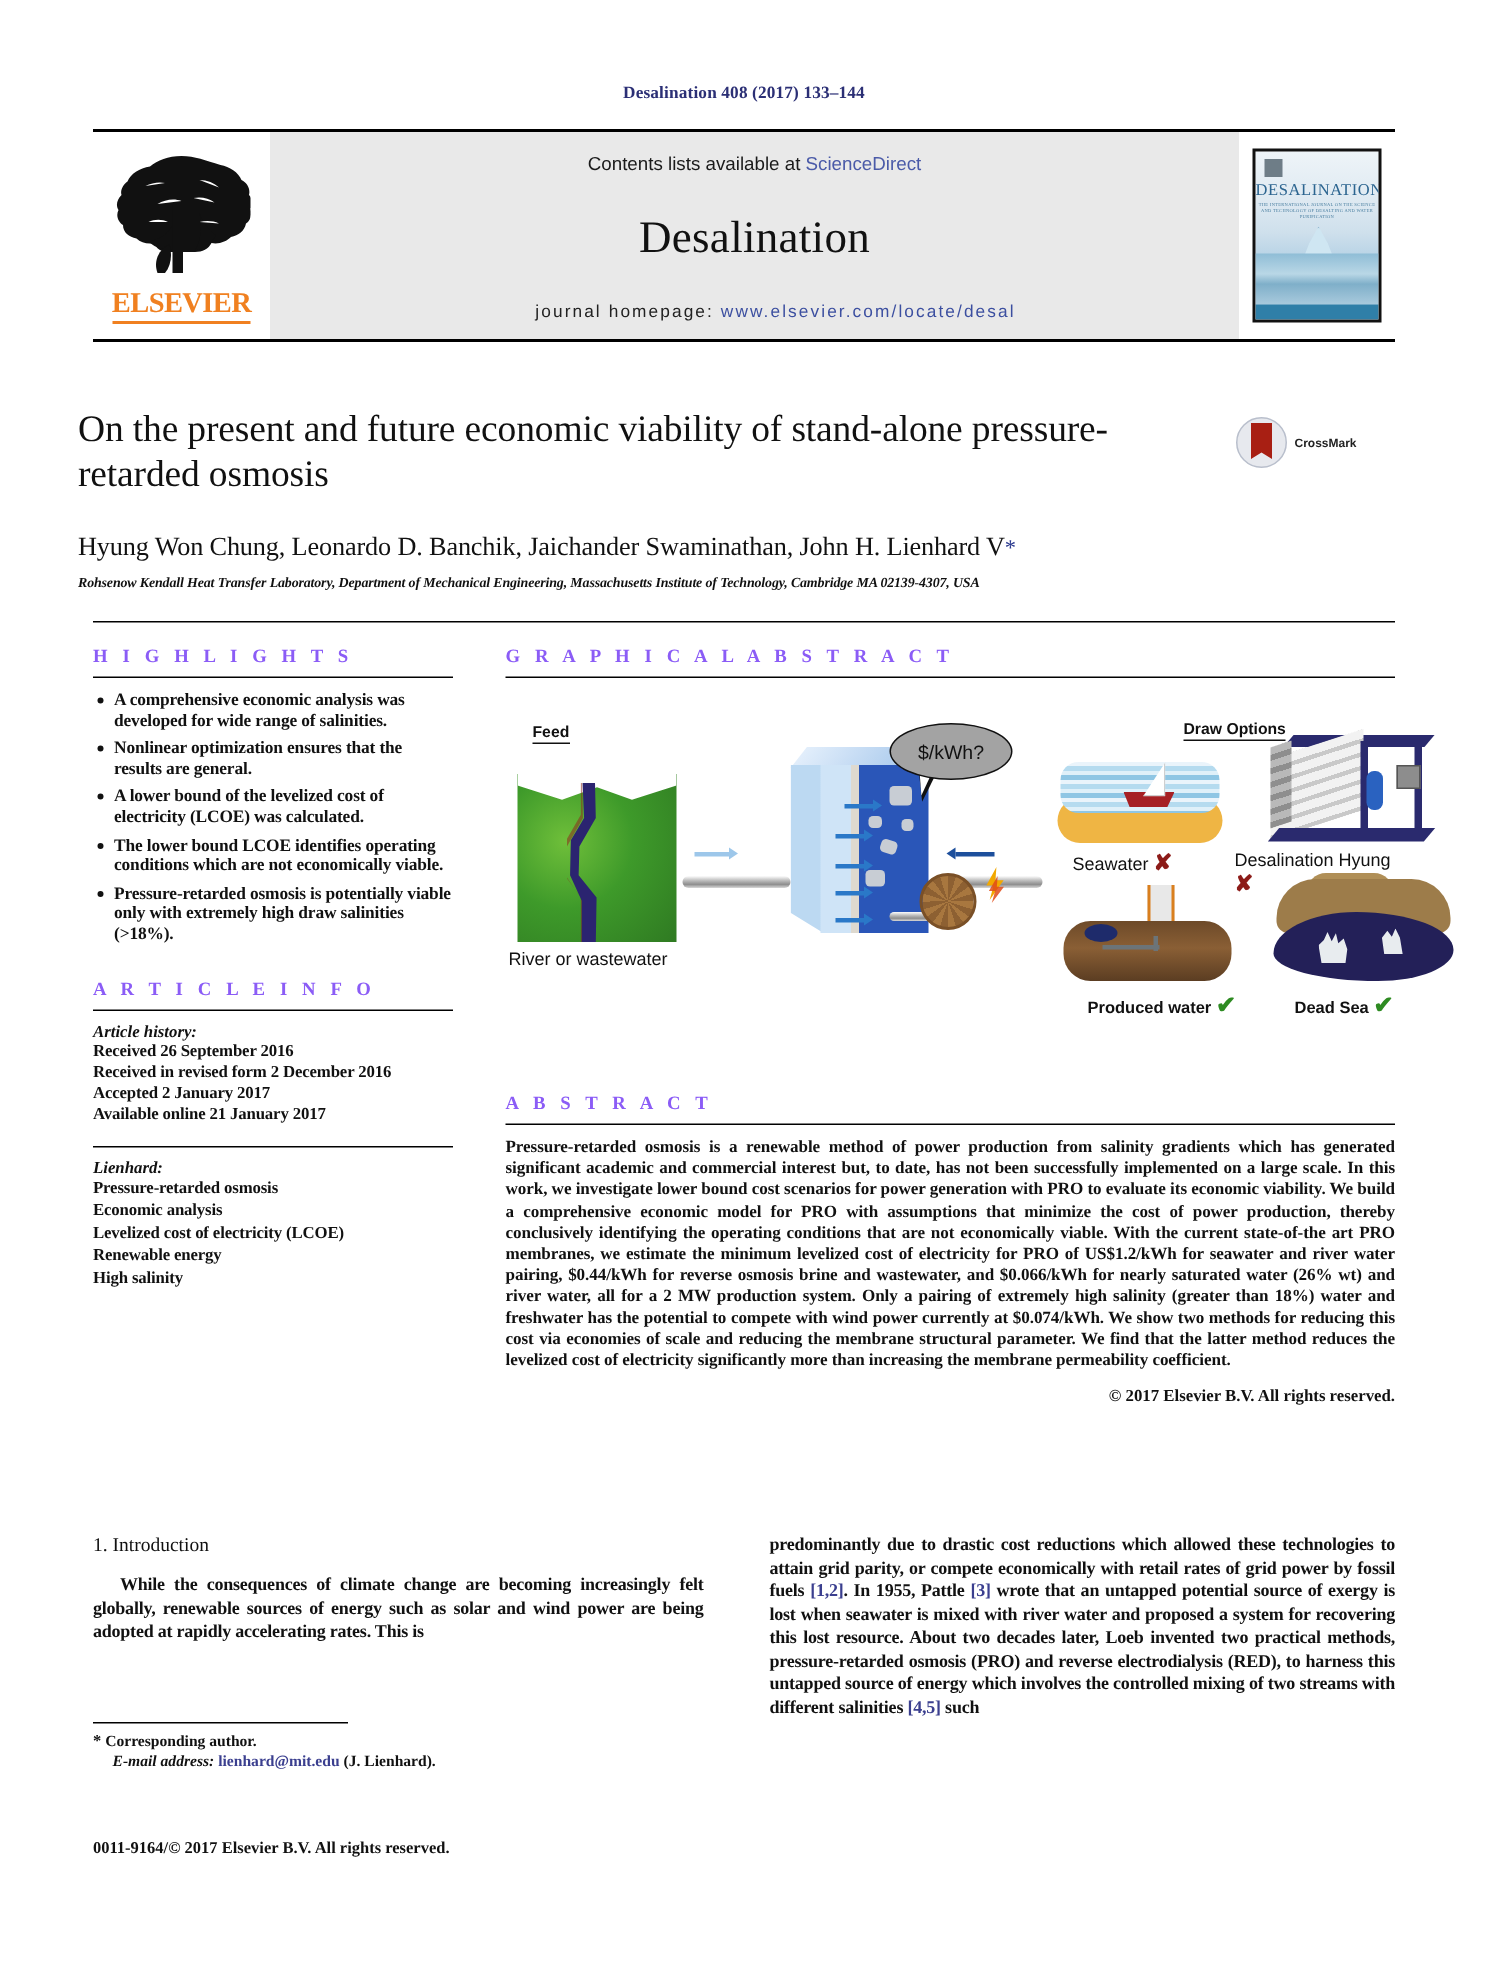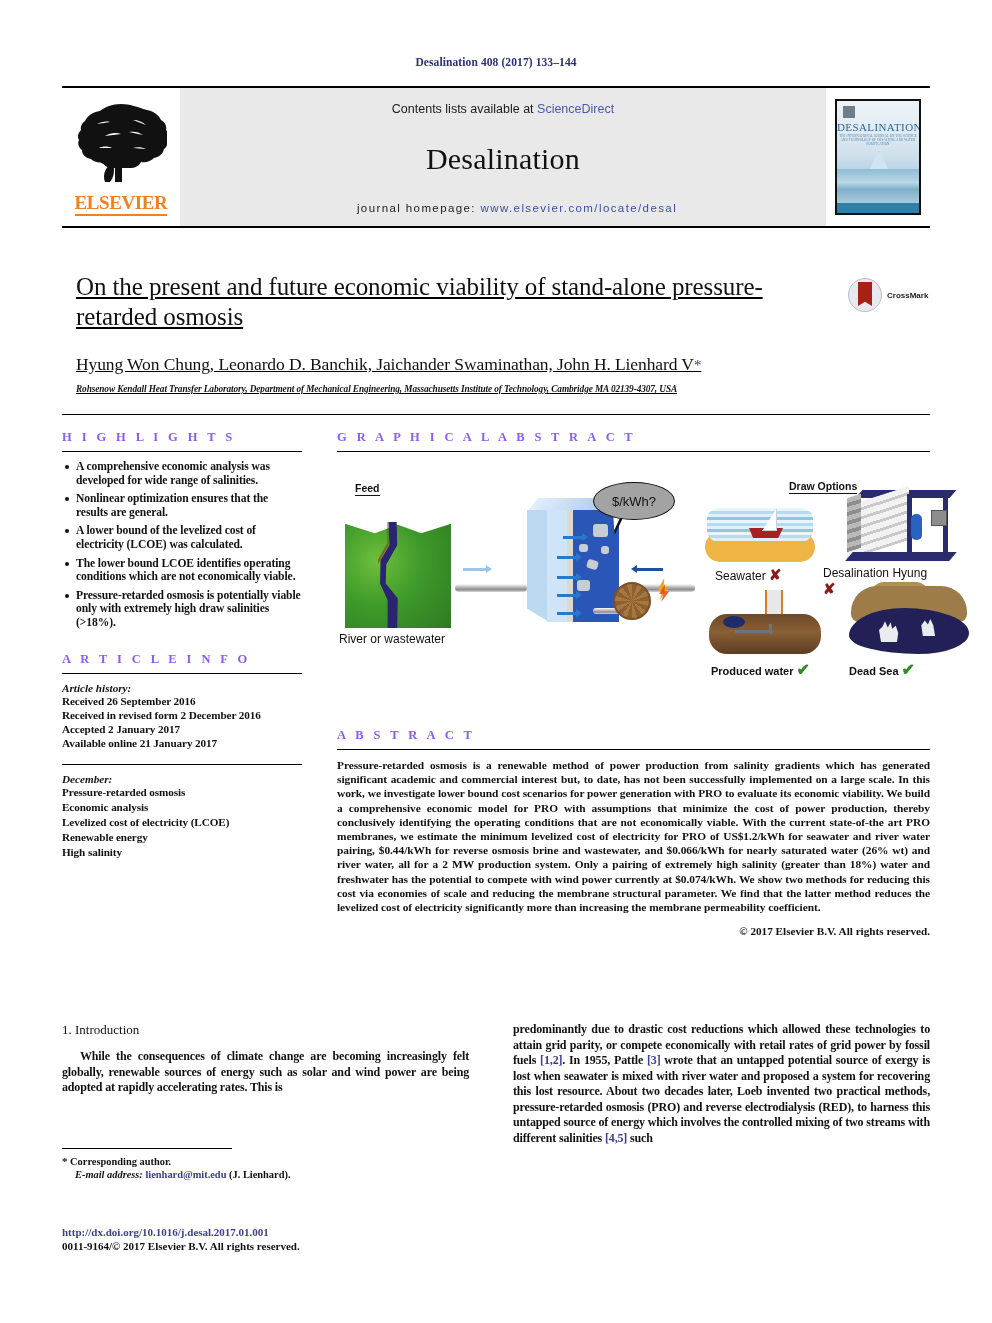--- a/index.html
+++ b/index.html
@@ -60,21 +60,21 @@
     border-radius:50% 50% 50% 50%/60% 60% 40% 40%;
     transform:rotate(0deg);
     clip-path:polygon(50% 0%,78% 40%,92% 68%,78% 93%,50% 100%,22% 93%,8% 68%,22% 40%);
   }
   .cover .cov-sea{position:absolute;left:0;bottom:10px;width:100%;height:34px;
     background:linear-gradient(#8fbdd6,#b9d7e6 40%,#7fafc9 60%,#a9cadd 100%);}
   .cover .cov-band{position:absolute;left:0;bottom:0;width:100%;height:10px;background:#2f7fa8;}
   .cover .cov-stamp{position:absolute;left:6px;top:5px;width:12px;height:12px;background:#6e7d87;}
 
   
-  .titleblock{position:absolute;left:76px;top:272px;width:868px;text-decoration:underline;}
+  .titleblock{position:absolute;left:52px;top:272px;width:868px;}
   h1.paper-title{
     font-family:"Liberation Serif",serif;font-weight:normal;font-size:25px;line-height:30px;
     margin:0;width:700px;color:#111;letter-spacing:-0.1px;
   }
   .authors{
     font-family:"Liberation Serif",serif;font-size:17.5px;margin-top:22px;color:#111;letter-spacing:-0.1px;
   }
   .authors .star{color:#2b3a8f;font-size:15px;}
   .affil{
     font-family:"Liberation Serif",serif;font-style:italic;font-weight:bold;font-size:9.3px;
@@ -118,21 +118,21 @@
   }
   .copyright{
     font-family:"Liberation Serif",serif;font-weight:bold;font-size:11.2px;text-align:right;margin-top:11px;color:#111;
   }
 
   
   .ga-box{position:relative;width:593px;height:252px;margin-top:2px;}
   .ga-label{position:absolute;font-family:"Liberation Sans",sans-serif;font-weight:bold;font-size:10.5px;color:#111;}
   .ga-underline{border-bottom:1.4px solid #111;padding-bottom:1px;}
   .ga-cap{position:absolute;font-family:"Liberation Sans",sans-serif;font-size:12px;color:#111;}
-  .ga-cap-b{position:absolute;font-family:"Liberation Sans",sans-serif;font-weight:bold;font-size:11px;color:#111;}
+  .ga-cap-b{position:absolute;font-family:"Liberation Sans",sans-serif;font-weight:bold;font-size:11px;color:#111;margin-left:14px;}
   .xmark{color:#8c1b18;font-weight:bold;font-size:15px;font-family:"Liberation Sans",sans-serif;}
   .ckmark{color:#2e8b22;font-weight:bold;font-size:16px;font-family:"Liberation Sans",sans-serif;}
 
   .river{position:absolute;left:8px;top:56px;width:106px;height:112px;
          background:radial-gradient(circle at 30% 40%, #6fbf3a 0%, #3e9a2a 45%, #2f7a22 100%);}
   .river:before{content:"";position:absolute;left:0;top:0;width:100%;height:22px;background:#fff;
          clip-path:polygon(0 0,100% 0,100% 35%,72% 78%,50% 40%,28% 78%,0 35%);}
   .river-water{position:absolute;left:34px;top:6px;width:26px;height:106px;background:#2b2470;
          clip-path:polygon(36% 0,68% 0,70% 22%,28% 40%,26% 58%,72% 72%,70% 100%,34% 100%,34% 74%,4% 58%,6% 36%,40% 22%);}
   .river-edge{position:absolute;left:33px;top:6px;width:28px;height:106px;background:#8d2b1e;opacity:.55;
@@ -315,21 +315,21 @@
     <div style="margin-top:22px;">
       <div class="sec-head">A R T I C L E    I N F O</div>
       <div class="sec-rule"></div>
       <div class="info-italic">Article history:</div>
       <div class="info-line">Received 26 September 2016</div>
       <div class="info-line">Received in revised form 2 December 2016</div>
       <div class="info-line">Accepted 2 January 2017</div>
       <div class="info-line">Available online 21 January 2017</div>
 
       <div class="sec-rule" style="margin-top:14px;"></div>
-      <div class="info-italic">December:</div>
+      <div class="info-italic">Lienhard:</div>
       <div class="kw-line">Pressure-retarded osmosis</div>
       <div class="kw-line">Economic analysis</div>
       <div class="kw-line">Levelized cost of electricity (LCOE)</div>
       <div class="kw-line">Renewable energy</div>
       <div class="kw-line">High salinity</div>
     </div>
 
   </div>
 
   <div class="col-right">
@@ -459,17 +459,16 @@
       <span>Corresponding author.</span>
     </div>
     <div style="padding-left:13px;">
       <span class="fn-ital">E-mail address:</span>
       <span class="mail">lienhard@mit.edu</span>
       <span>(J. Lienhard).</span>
     </div>
   </div>
 
   <div class="doi-block">
-    <div class="doi">http://dx.doi.org/10.1016/j.desal.2017.01.001</div>
     <div>0011-9164/© 2017 Elsevier B.V. All rights reserved.</div>
   </div>
 
 </div>
 
 </body></html>

